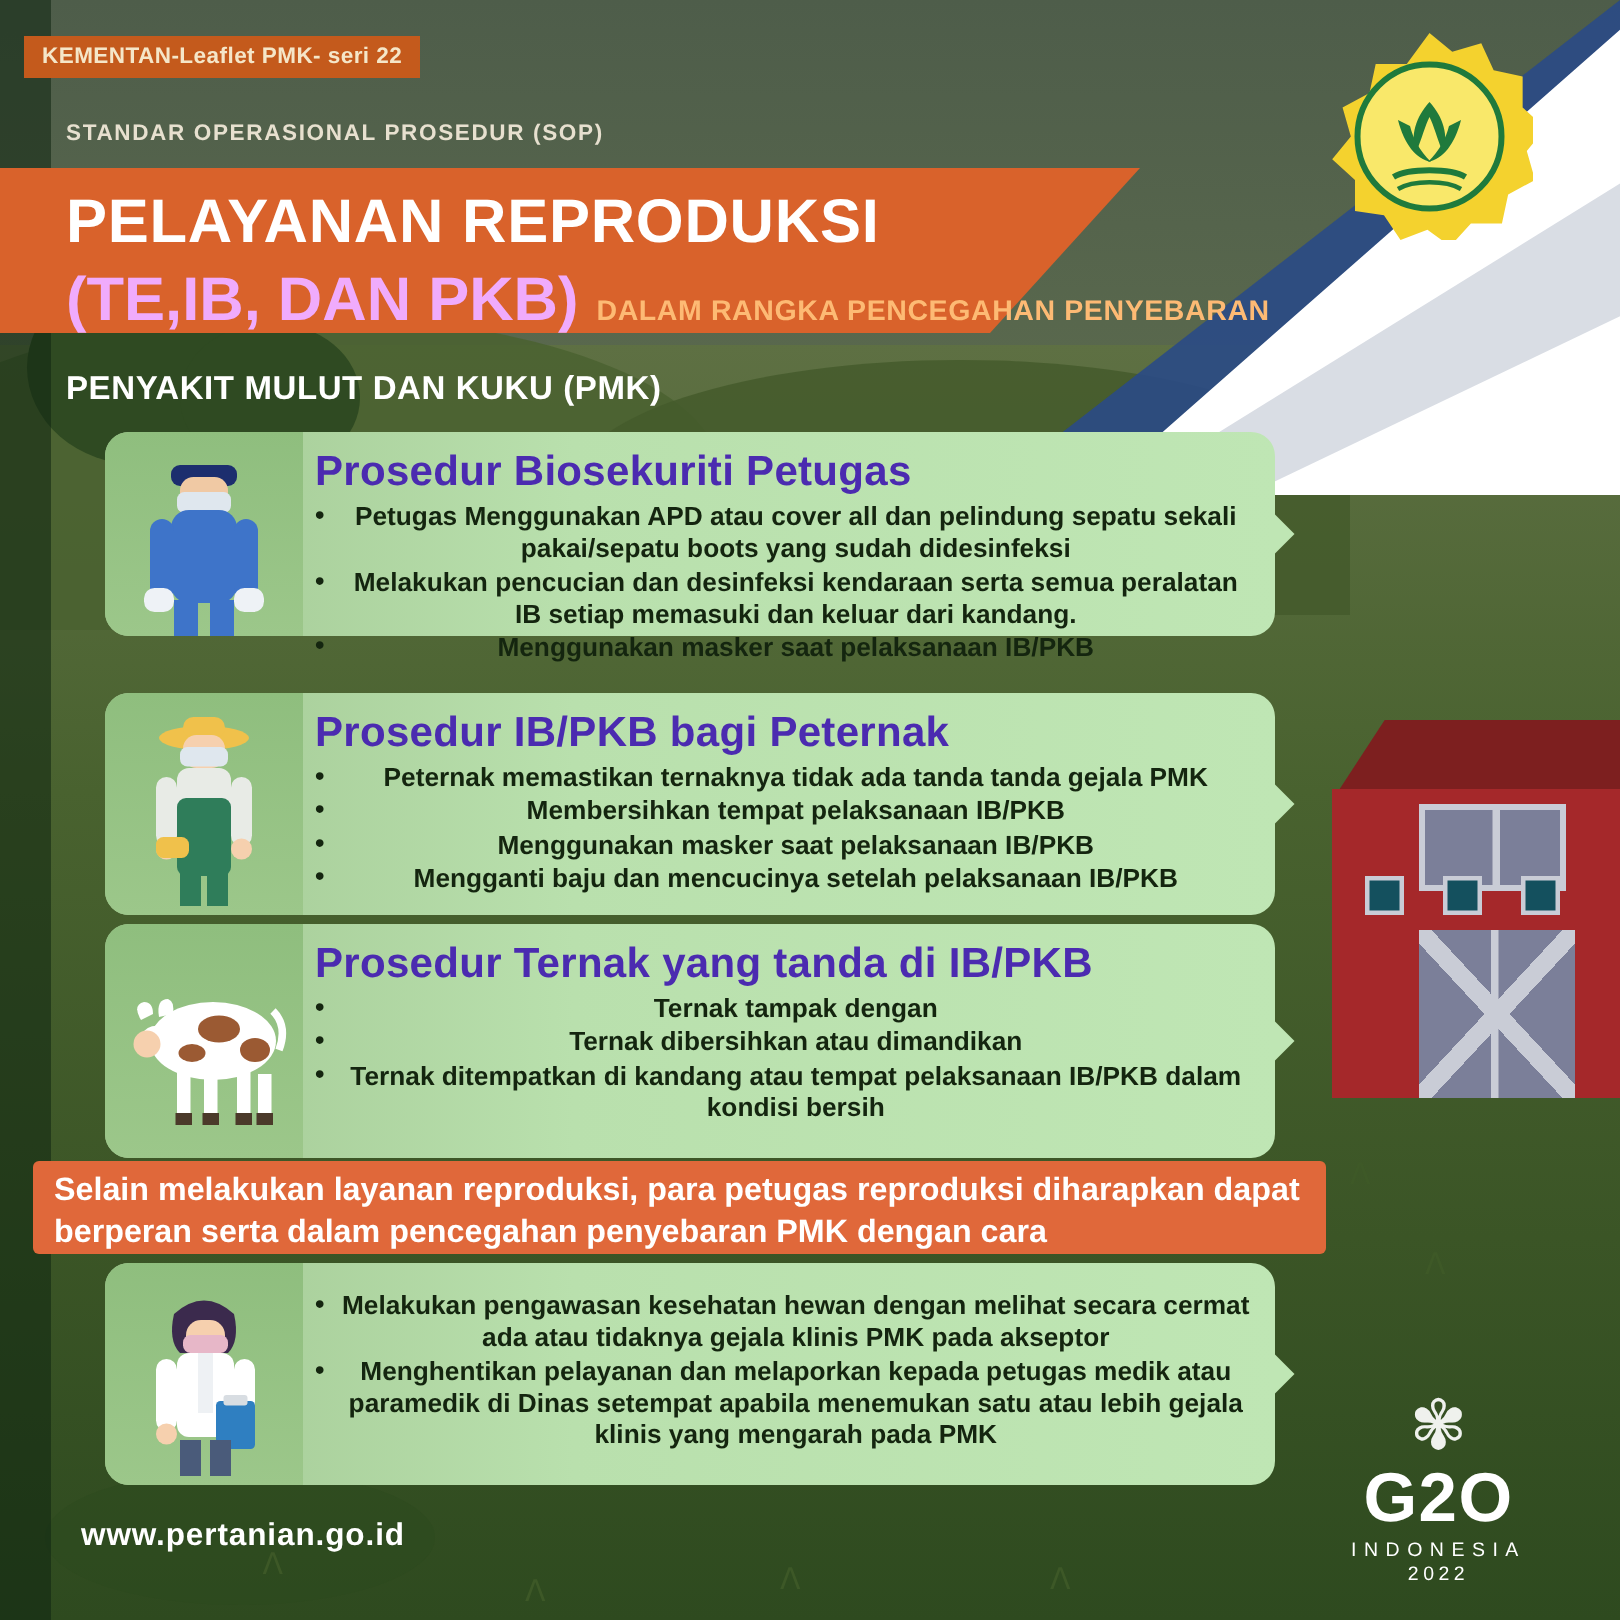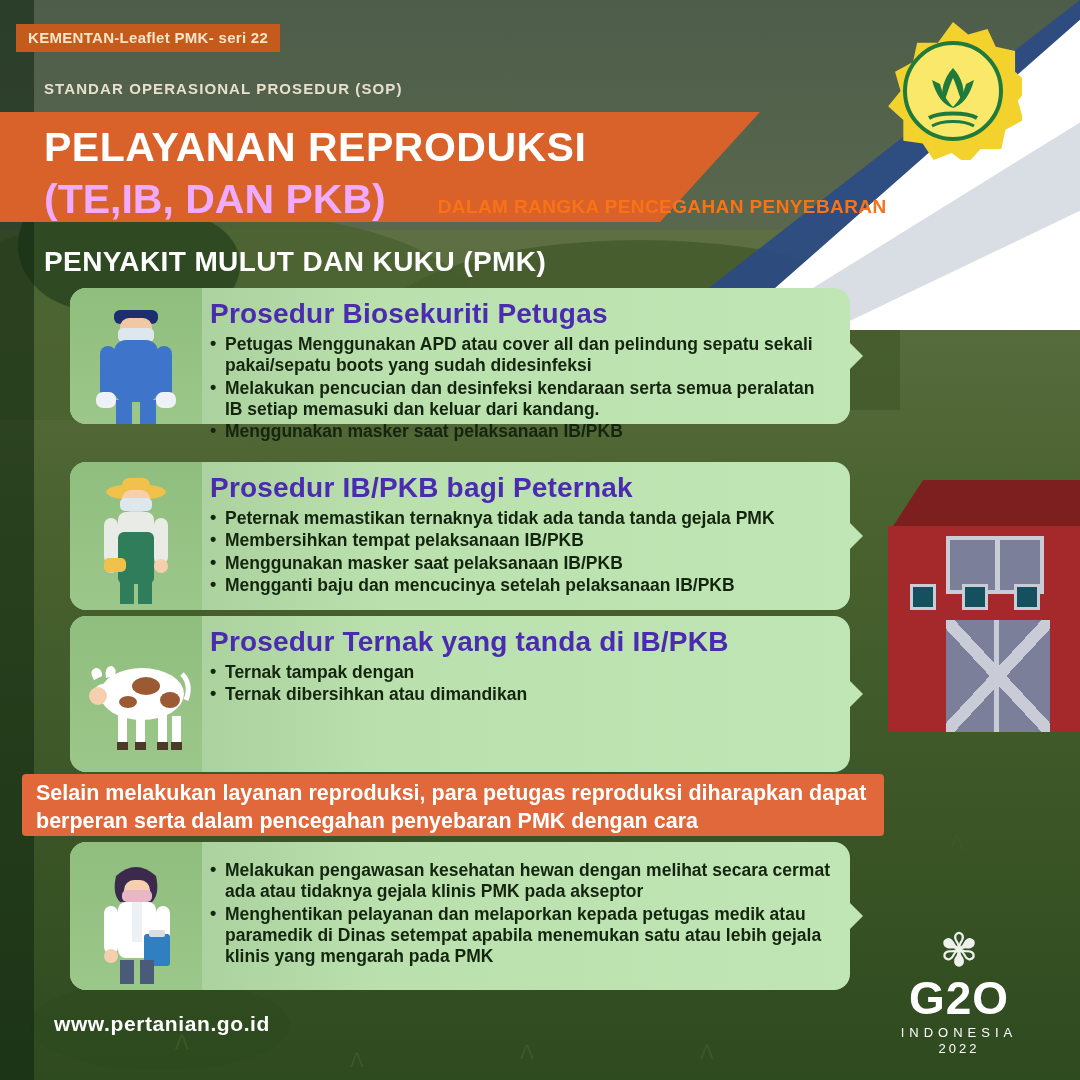--- a/index.html
+++ b/index.html
@@ -132,24 +132,24 @@
   }
   .title1 {
     position: absolute; left: 44px; top: 124px;
     color: #ffffff; font-size: 41px; font-weight: bold; letter-spacing: .5px;
   }
   .title2row {
     position: absolute; left: 44px; top: 176px;
     display: flex; align-items: baseline; gap: 12px;
   }
   .title2 { color: #f0abfc; font-size: 41px; font-weight: bold; }
-  .title2sub { color: #f97316; font-size: 19px; font-weight: bold; letter-spacing: .4px; margin-left: 40px; }
+  .title2sub { color: #fdba74; font-size: 19px; font-weight: bold; letter-spacing: .4px; }
   .title3 {
     position: absolute; left: 44px; top: 246px;
-    color: #ffffff; font-size: 28px; font-weight: bold; letter-spacing: .4px;
+    color: #ffffff; font-size: 22px; font-weight: bold; letter-spacing: .4px;
   }
   
   .card {
     position: absolute;
     background: linear-gradient(90deg, #a9cf9b 0%, #a9cf9b 12%, #b9e0ad 40%, #bfe6b4 100%);
     border-radius: 16px;
   }
   .card .notch {
     position: absolute; right: -13px; top: 50%; margin-top: -14px;
     width: 0; height: 0;
@@ -164,21 +164,21 @@
     overflow: hidden;
   }
   .card-body { position: absolute; left: 140px; right: 14px; top: 10px; }
   .card-title {
     color: #4b2bb0; font-size: 28px; font-weight: bold; margin-bottom: 4px;
     letter-spacing: .2px;
   }
   ul.bullets { list-style: none; }
   ul.bullets li {
     position: relative; padding-left: 15px; margin-bottom: 1px;
-    color: #14250f; font-size: 17.5px; font-weight: bold; line-height: 1.22;
+    color: #14250f; font-size: 17.5px; font-weight: bold; line-height: 1.22; text-align: center;
   }
   ul.bullets li:before {
     content: "•"; position: absolute; left: 0; top: -1px; color: #14250f; font-size: 18px;
   }
   
   #card1 { left: 70px; top: 288px; width: 780px; height: 136px; }
   #card2 { left: 70px; top: 462px; width: 780px; height: 148px; }
   #card3 { left: 70px; top: 616px; width: 780px; height: 156px; }
   #card4 { left: 70px; top: 842px; width: 780px; height: 148px; }
   
@@ -342,20 +342,21 @@
         <rect x="87" y="126" width="11" height="8" fill="#4b3a2a"></rect>
         <rect x="101" y="126" width="11" height="8" fill="#4b3a2a"></rect>
         <path d="M112 58 q10 10 4 26" stroke="#ffffff" stroke-width="5" fill="none"></path>
       </svg>
     </div>
     <div class="card-body">
       <div class="card-title">Prosedur Ternak yang tanda di IB/PKB</div>
       <ul class="bullets">
         <li>Ternak tampak dengan</li>
         <li>Ternak dibersihkan atau dimandikan</li>
+        <li>Ternak ditempatkan di kandang atau tempat pelaksanaan IB/PKB dalam kondisi bersih</li>
       </ul>
     </div>
   </div>
 
   <div class="note"></div>
   <div class="note-text">Selain melakukan layanan reproduksi, para petugas reproduksi diharapkan dapat berperan serta dalam pencegahan penyebaran PMK dengan cara</div>
 
   <div class="card" id="card4">
     <div class="notch"></div>
     <div class="art">

